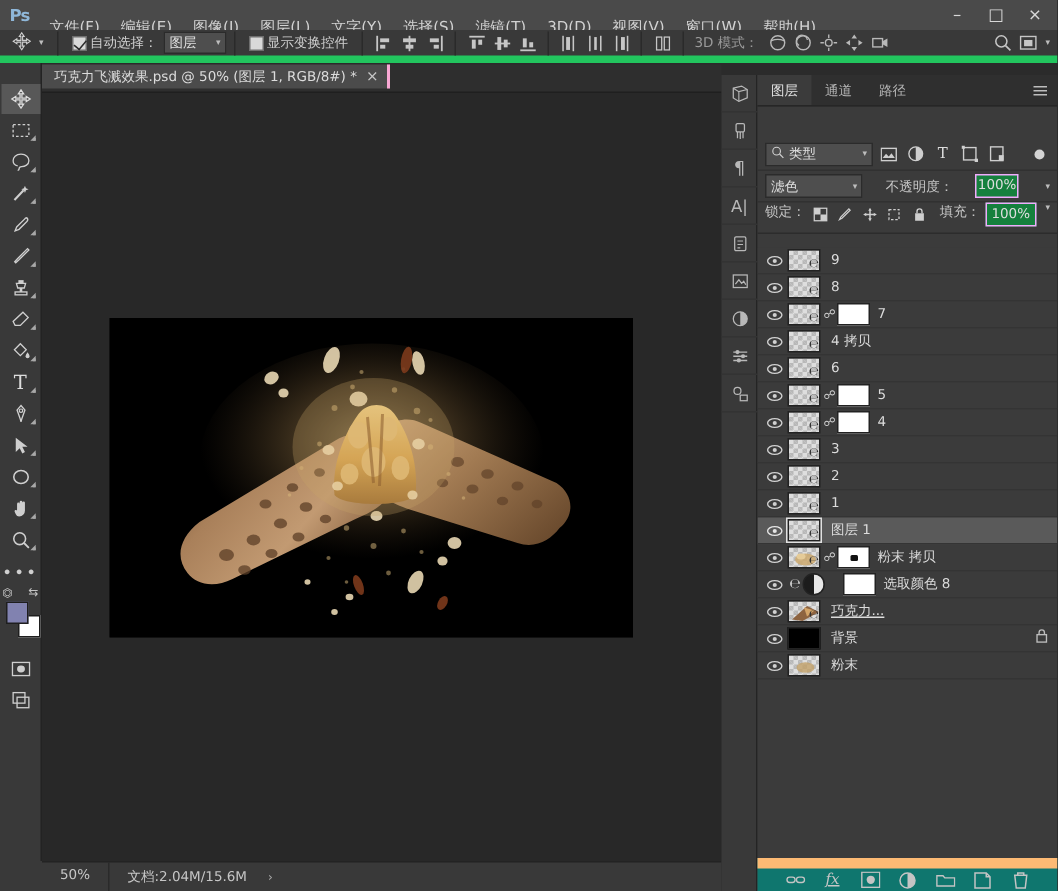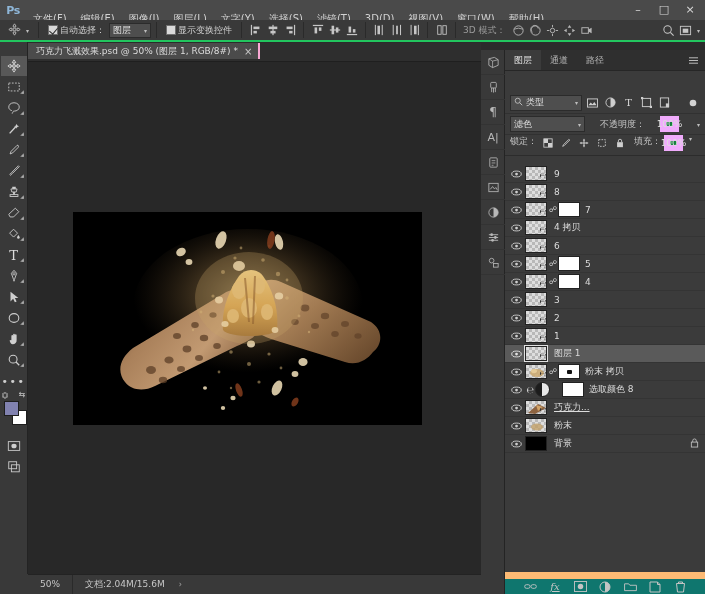--- a/index.html
+++ b/index.html
@@ -30,21 +30,21 @@
   }
   .win-buttons { position: absolute; right: 2px; top: 1px; display: flex; }
   .win-btn {
     width: 26px; height: 17px; display: flex; align-items: center; justify-content: center;
     color: #d8d8d8; font-size: 11px;
   }
 
   
   .optionsbar {
     position: absolute; left: 0; top: 20px; width: 705px; height: 22px;
-    background: #393939; border-bottom: 2px solid #22c55e;
+    background: #393939; border-bottom: 5px solid #22c55e;
     display: flex; align-items: center; padding-left: 4px;
   }
   .opt-tool {
     display: flex; align-items: center; gap: 2px; padding: 0 4px; height: 20px;
   }
   .opt-sep { width: 1px; height: 16px; background: #2a2a2a; margin: 0 5px; }
   .opt-label { font-size: 9px; color: #cfcfcf; white-space: nowrap; }
   .chk {
     width: 10px; height: 10px; border: 1px solid #6e6e6e; background: #d9d9d9;
     display: inline-block; position: relative;
@@ -166,21 +166,21 @@
   .blendrow {
     height: 21px; display: flex; align-items: center; gap: 15px; padding: 0 5px;
     border-bottom: 1px solid #313131;
   }
   .blend-select {
     height: 16px; width: 86px; background: #4e4e4e; border: 1px solid #2b2b2b;
     display: flex; align-items: center; justify-content: space-between;
     padding: 0 3px; font-size: 9px; color: #dedede;
   }
   .num-field {
-    height: 16px; width: 19px; background: #15803d; border: 6px solid #f0abfc;
+    height: 16px; width: 38px; background: #15803d; border: 1px solid #f0abfc;
     display: flex; align-items: center; justify-content: center; font-size: 9px; color: #dedede;
   }
   .tiny-label { font-size: 9px; color: #c6c6c6; white-space: nowrap; }
 
   .lockrow {
     height: 21px; display: flex; align-items: flex-start; gap: 3px; padding: 0 5px;
     border-bottom: 1px solid #2c2c2c;
   }
 
   .layerlist { position: absolute; top: 115px; left: 0; width: 200px; height: 408px; overflow: hidden; }
@@ -999,47 +999,47 @@
         <div class="lname underline">巧克力...</div>
       </div>
 
       <div class="lrow">
         <div class="eye">
           <svg width="11" height="8" viewBox="0 0 12 8">
               <ellipse cx="6" cy="4" rx="5.2" ry="3.2" fill="none" stroke="#d0d0d0" stroke-width="1"></ellipse>
               <circle cx="6" cy="4" r="1.5" fill="#d0d0d0"></circle>
             </svg>
         </div>
-        <div class="thumb">
-          <span class="tcontent">
-            <svg width="22" height="15" viewBox="0 0 22 15">
-                <ellipse cx="11" cy="8" rx="6" ry="3.5" fill="#c2a068" opacity="0.8"></ellipse>
-              </svg>
-          </span>
-        </div>
-        <div class="lname">粉末</div>
-      </div>
-
-      <div class="lrow">
-        <div class="eye">
-          <svg width="11" height="8" viewBox="0 0 12 8">
-              <ellipse cx="6" cy="4" rx="5.2" ry="3.2" fill="none" stroke="#d0d0d0" stroke-width="1"></ellipse>
-              <circle cx="6" cy="4" r="1.5" fill="#d0d0d0"></circle>
-            </svg>
-        </div>
         <div class="thumb" style="background:#000; background-image:none;"></div>
         <div class="lname">背景</div>
         <div class="lock-ico">
           <svg width="9" height="10" viewBox="0 0 10 11">
               <rect x="1.5" y="4.5" width="7" height="5.5" fill="none" stroke="#bdbdbd" stroke-width="1"></rect>
               <path d="M3 4.5 V3 A2 2 0 0 1 7 3 V4.5" fill="none" stroke="#bdbdbd" stroke-width="1"></path>
             </svg>
         </div>
       </div>
 
+      <div class="lrow">
+        <div class="eye">
+          <svg width="11" height="8" viewBox="0 0 12 8">
+              <ellipse cx="6" cy="4" rx="5.2" ry="3.2" fill="none" stroke="#d0d0d0" stroke-width="1"></ellipse>
+              <circle cx="6" cy="4" r="1.5" fill="#d0d0d0"></circle>
+            </svg>
+        </div>
+        <div class="thumb">
+          <span class="tcontent">
+            <svg width="22" height="15" viewBox="0 0 22 15">
+                <ellipse cx="11" cy="8" rx="6" ry="3.5" fill="#c2a068" opacity="0.8"></ellipse>
+              </svg>
+          </span>
+        </div>
+        <div class="lname">粉末</div>
+      </div>
+
     </div>
 
     <div class="panel-footer">
       <div class="fbtn">
         <svg width="13" height="9" viewBox="0 0 14 10">
             <rect x="0.5" y="3" width="6" height="4" rx="2" fill="none" stroke="#c4c4c4" stroke-width="1"></rect>
             <rect x="7.5" y="3" width="6" height="4" rx="2" fill="none" stroke="#c4c4c4" stroke-width="1"></rect>
           </svg>
       </div>
       <div class="fbtn" style="font-style:italic; font-size:10px; font-family:'DejaVu Serif',serif;">fx</div>

